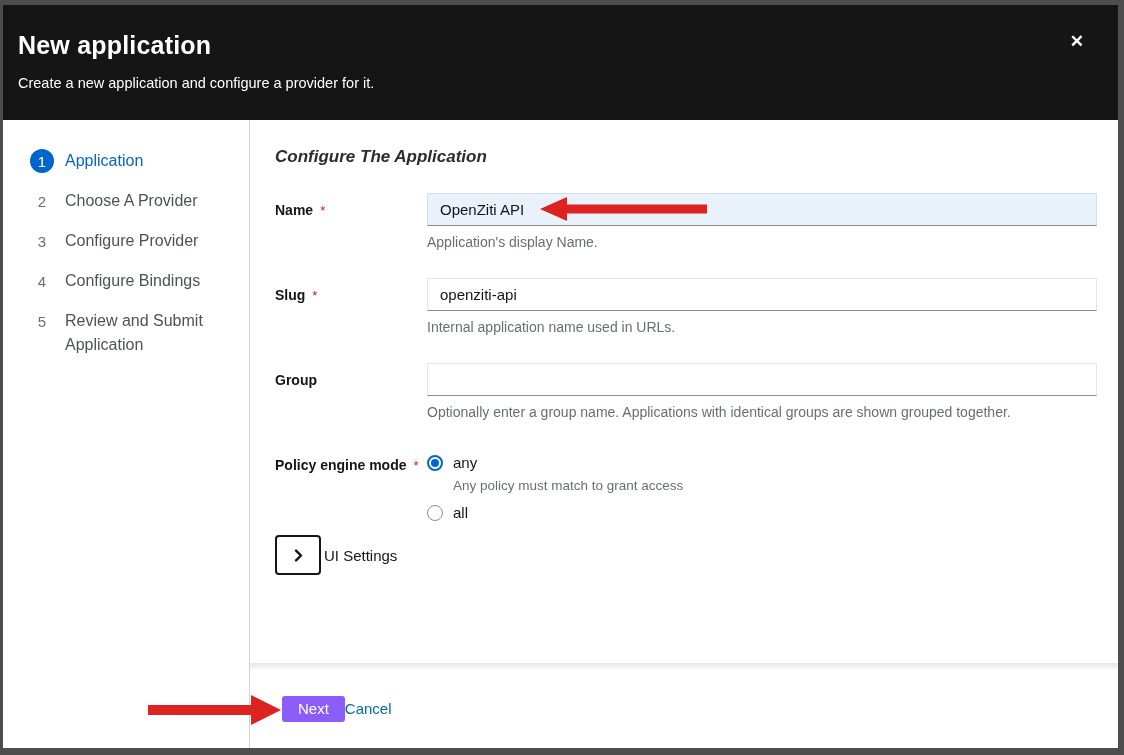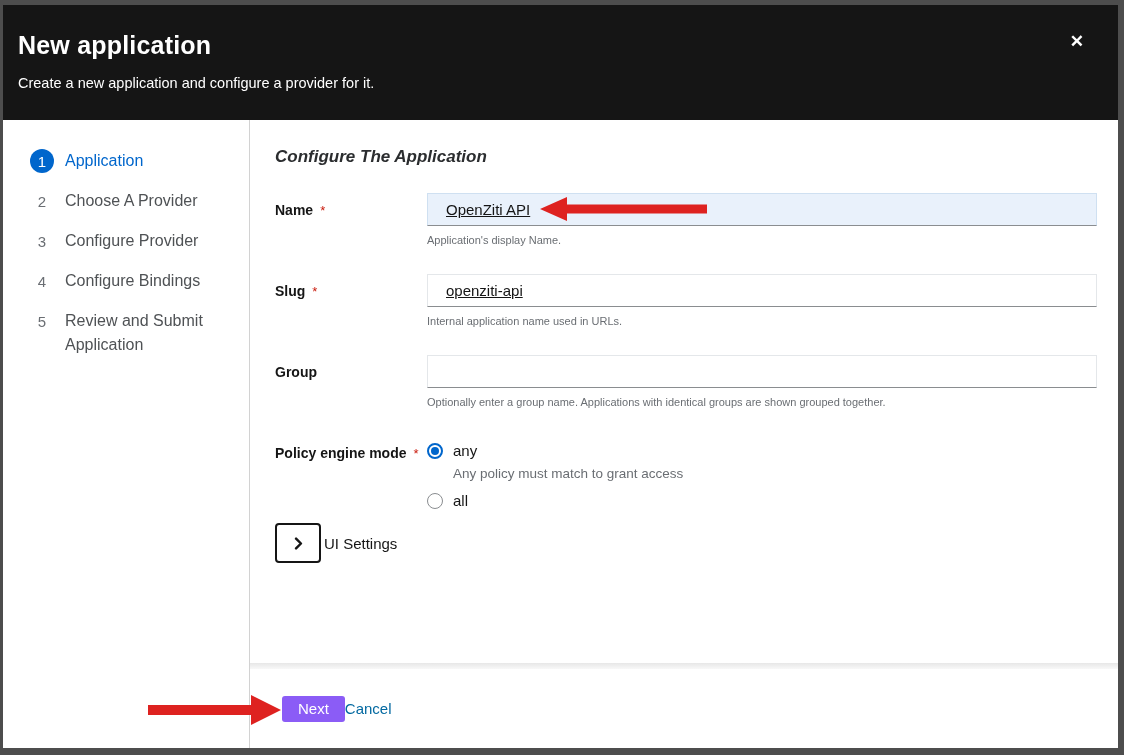--- a/index.html
+++ b/index.html
@@ -66,24 +66,24 @@
   }
   .form-row { display:grid; grid-template-columns:152px 1fr; margin-bottom:28px; }
   .field-label { font-size:14px; font-weight:700; color:#151515; padding-top:9px; }
   .required-star { color:#c9190b; margin-left:7px; font-size:13px; font-weight:400; }
   .text-input {
     width:100%; height:33px;
     border:1px solid #e4e7ea; border-bottom:1px solid #8a8d90;
     background:#ffffff;
     font-family:"Liberation Sans", sans-serif;
     font-size:15px; color:#151515;
-    padding:0 18px; border-radius:0; outline:none;text-decoration:underline;
+    padding:0 12px; border-radius:0; outline:none;
   }
   .text-input.highlight { background:#e9f1fb; border-color:#cfe0f1; border-bottom-color:#8a8d90; }
-  .helper { font-size:11px; color:#6a6e73; margin-top:8px; }
+  .helper { font-size:14px; color:#6a6e73; margin-top:8px; }
   
   .radio-option { display:flex; align-items:center; gap:10px; }
   .radio-option + .radio-helper { margin:6px 0 10px 26px; }
   .radio-circle {
     width:16px; height:16px; border-radius:50%;
     border:1px solid #8a8d90; background:#ffffff;
     position:relative; cursor:pointer; flex:0 0 16px;
   }
   .radio-circle.checked { border:2px solid #0066cc; }
   .radio-circle.checked::after {

